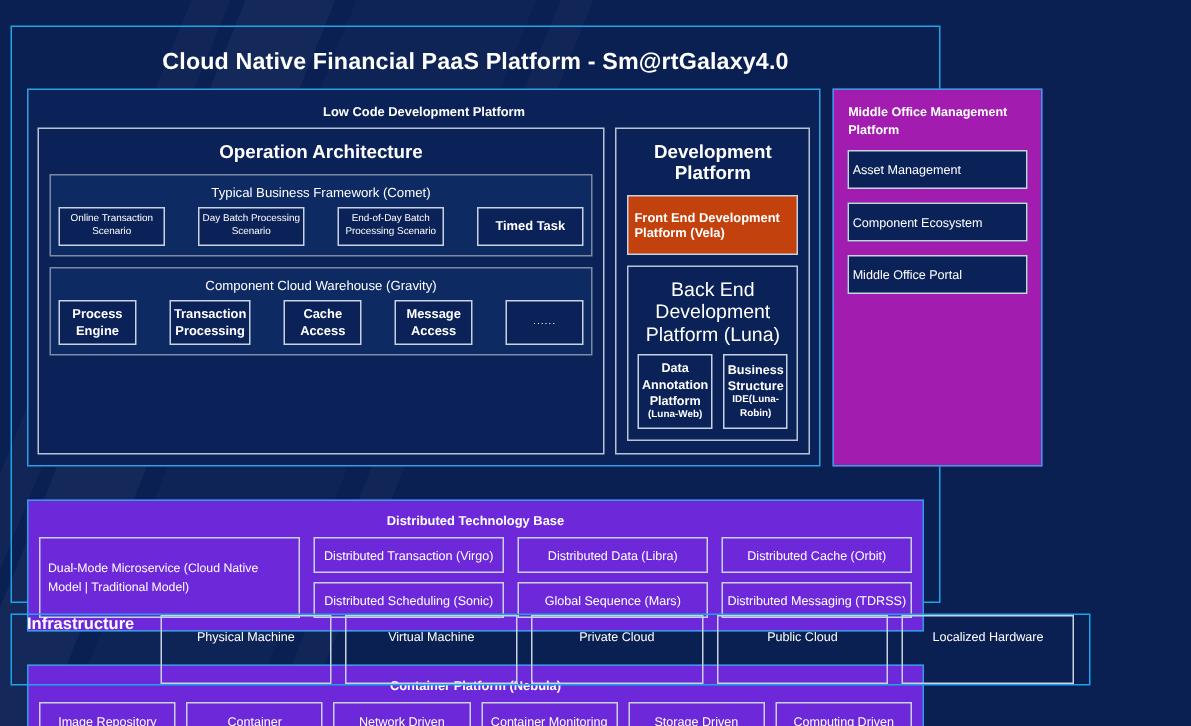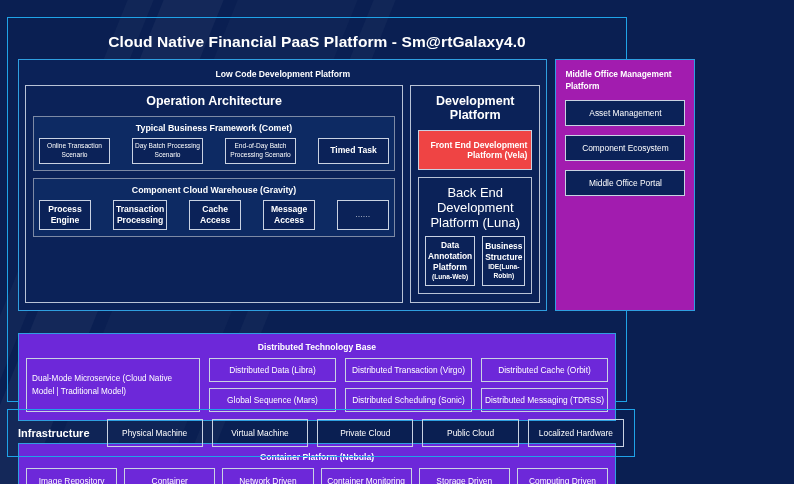--- a/index.html
+++ b/index.html
@@ -113,21 +113,21 @@
     border: 1.5px solid #7d8aa5;
     padding: 4px 5px 6px 5px;
     margin-bottom: 7px;
     background: #0d2a63;
   }
   .subpanel:last-child { margin-bottom: 0; }
 
   .subpanel-title {
     text-align: center;
     font-size: 8.8px;
-    font-weight: bold;
+    font-weight: normal;
     padding: 2px 0 5px 0;
     color: #ffffff;
   }
 
   .chip-row {
     display: flex;
     gap: 22px;
   }
 
   .chip {
@@ -152,26 +152,26 @@
   }
 
   .chip .dots {
     letter-spacing: 0.6px;
     font-size: 7px;
   }
 
   
   .wide-chip {
     border: 1px solid #c9d2e2;
-    text-align: right;
+    text-align: left;
     font-size: 8.6px;
     font-weight: bold;
     padding: 9px 4px;
     margin-bottom: 7px;
-    background: #ef4444;
+    background: #c2410c;
     color: #ffffff;
   }
 
   .backend {
     border: 1px solid #b9c3d6;
     padding: 5px 6px 7px 6px;
   }
 
   .backend-title {
     text-align: center;
@@ -206,21 +206,21 @@
   .mo-title {
     font-size: 8.4px;
     font-weight: bold;
     line-height: 1.45;
     padding-bottom: 8px;
     color: #ffffff;
   }
 
   .mo-chip {
     border: 1px solid #c9d2e2;
-    text-align: center;
+    text-align: left;
     font-size: 8.4px;
     padding: 7px 2px;
     margin-bottom: 9px;
     background: #0b2258;
     color: #ffffff;
   }
   .mo-chip:last-child { margin-bottom: 0; }
 
   
   .band {
@@ -282,25 +282,24 @@
     font-size: 8.4px;
     padding: 7px 2px;
     color: #ffffff;
   }
 
   
   .infra {
     position: absolute;
     left: 7px;
     top: 409px;
-    width: 628px;
+    width: 720px;
     height: 48px;
     border: 1.5px solid #1fa3e8;
     display: flex;
-    align-items: center;
     padding: 0 10px;
     gap: 9px;
     z-index: 2;
   }
 
   .infra-label {
     flex: 0 0 auto;
     font-size: 11px;
     font-weight: bold;
     padding-right: 8px;
@@ -399,26 +398,26 @@
     </div>
 
   </div>
 
   <div class="band">
     <div class="panel-title">Distributed Technology Base</div>
     <div class="dtb-body">
       <div class="dual-mode">Dual-Mode Microservice (Cloud Native Model | Traditional Model)</div>
       <div class="dtb-cols">
         <div class="dtb-col">
+          <div class="dtb-chip">Distributed Transaction (Virgo)</div>
+          <div class="dtb-chip">Distributed Scheduling (Sonic)</div>
+        </div>
+        <div class="dtb-col">
           <div class="dtb-chip">Distributed Data (Libra)</div>
           <div class="dtb-chip">Global Sequence (Mars)</div>
-        </div>
-        <div class="dtb-col">
-          <div class="dtb-chip">Distributed Transaction (Virgo)</div>
-          <div class="dtb-chip">Distributed Scheduling (Sonic)</div>
         </div>
         <div class="dtb-col">
           <div class="dtb-chip">Distributed Cache (Orbit)</div>
           <div class="dtb-chip">Distributed Messaging (TDRSS)</div>
         </div>
       </div>
     </div>
   </div>
 
   <div class="band">

